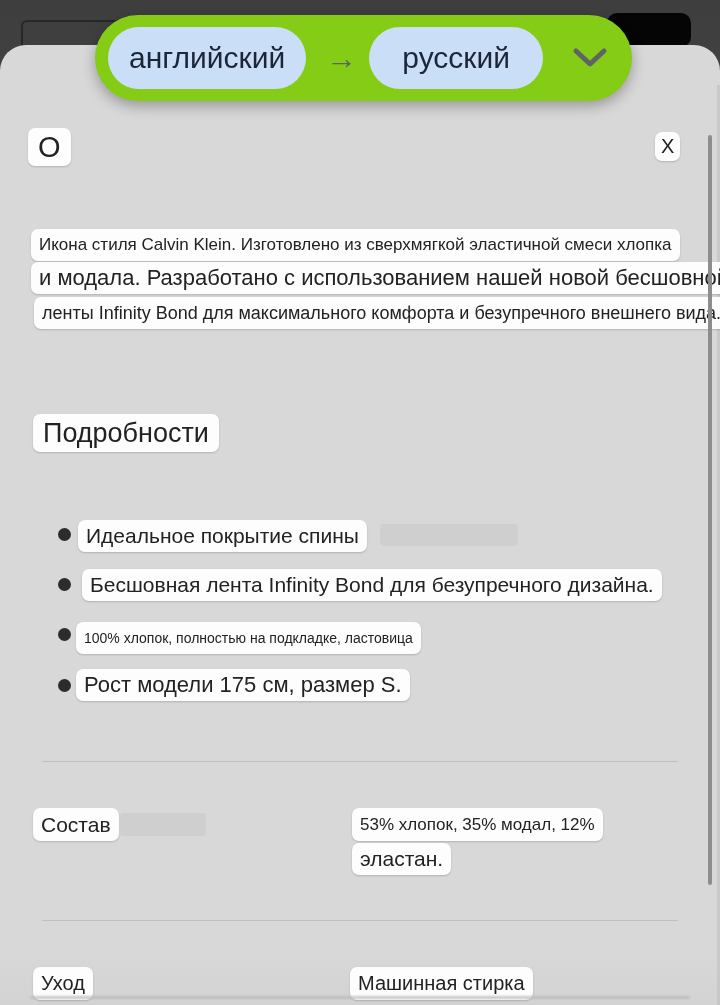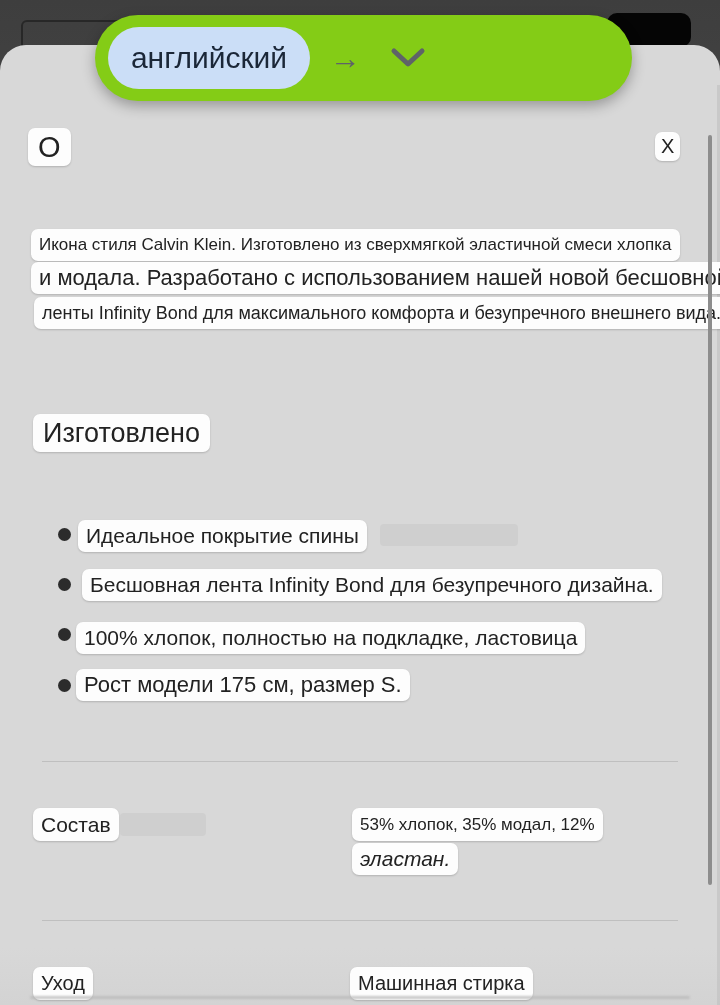--- a/index.html
+++ b/index.html
@@ -62,25 +62,25 @@
     padding:16px 8px; white-space:nowrap;
   }
   .chip.title-o   { left:28px;  top:83px;  height:38px; font-size:29px; padding:0 10px; }
   .chip.close-x   { left:655px; top:87px;  height:29px; font-size:20px; padding:0 6px; }
   .chip.desc1     { left:31px;  top:184px; height:28px; font-size:17px; }
   .chip.desc2     { left:31px;  top:217px; height:32px; font-size:22px; }
   .chip.desc3     { left:34px;  top:252px; height:30px; font-size:18px; }
   .chip.heading   { left:33px;  top:369px; height:38px; font-size:27px; padding:0 10px; }
   .chip.b1        { left:78px;  top:475px; height:30px; font-size:21px;text-align:center; }
   .chip.b2        { left:82px;  top:524px; height:31px; font-size:21px; }
-  .chip.b3        { left:76px;  top:577px; height:26px; font-size:21px; }
+  .chip.b3        { left:76px;  top:577px; height:26px; font-size:14px; }
   .chip.b4        { left:76px;  top:624px; height:22px; font-size:22px; }
   .chip.spec-label1 { left:33px;  top:763px; height:33px; font-size:21px; }
   .chip.spec-val1a  { left:352px; top:763px; height:33px; font-size:17px; }
-  .chip.spec-val1b  { left:352px; top:798px; height:32px; font-size:21px;font-style:italic; }
+  .chip.spec-val1b  { left:352px; top:798px; height:32px; font-size:21px; }
   .chip.spec-label2 { left:33px;  top:922px; height:33px; font-size:20px; }
   .chip.spec-val2   { left:350px; top:922px; height:33px; font-size:20px; }
   .bullet-dot {
     position:absolute; left:58px; width:13px; height:13px; border-radius:50%;
     background:#2c2c2c;
   }
   .dot1 { top:483px; } .dot2 { top:533px; } .dot3 { top:583px; } .dot4 { top:634px; }
   .ghost {
     position:absolute; background:#cccccc; border-radius:4px; opacity:.75;
   }
@@ -103,21 +103,21 @@
 
 <div class="sheet">
 
   <span class="chip title-o">О</span>
   <button class="chip close-x" style="border:none;cursor:pointer;">X</button>
 
   <span class="chip desc1">Икона стиля Calvin Klein. Изготовлено из сверхмягкой эластичной смеси хлопка</span>
   <span class="chip desc2">и модала. Разработано с использованием нашей новой бесшовной</span>
   <span class="chip desc3">ленты Infinity Bond для максимального комфорта и безупречного внешнего вида.</span>
 
-  <span class="chip heading">Изготовлено</span>
+  <span class="chip heading">Подробности</span>
 
   <span class="bullet-dot dot1"></span>
   <span class="bullet-dot dot2"></span>
   <span class="bullet-dot dot3"></span>
   <span class="bullet-dot dot4"></span>
 
   <span class="ghost ghost1"></span>
 
   <span class="chip b1">Идеальное покрытие спины</span>
   <span class="chip b2">Бесшовная лента Infinity Bond для безупречного дизайна.</span>
@@ -135,18 +135,19 @@
 
   <span class="chip spec-label2">Уход</span>
   <span class="chip spec-val2">Машинная стирка</span>
 
   <div class="scrollbar"></div>
 </div>
 
 <div class="translate-bar">
   <button class="lang-pill src">английский</button>
   <span class="arrow-icon">→</span>
+  <button class="lang-pill tgt">русский</button>
   <button class="chevron-btn" aria-label="expand">
     <svg width="36" height="22" viewBox="0 0 36 22">
       <path d="M4 4 L18 17 L32 4" fill="none" stroke="#5f6368" stroke-width="5" stroke-linecap="round" stroke-linejoin="round"></path>
     </svg>
   </button>
 </div>
 
 </body></html>

